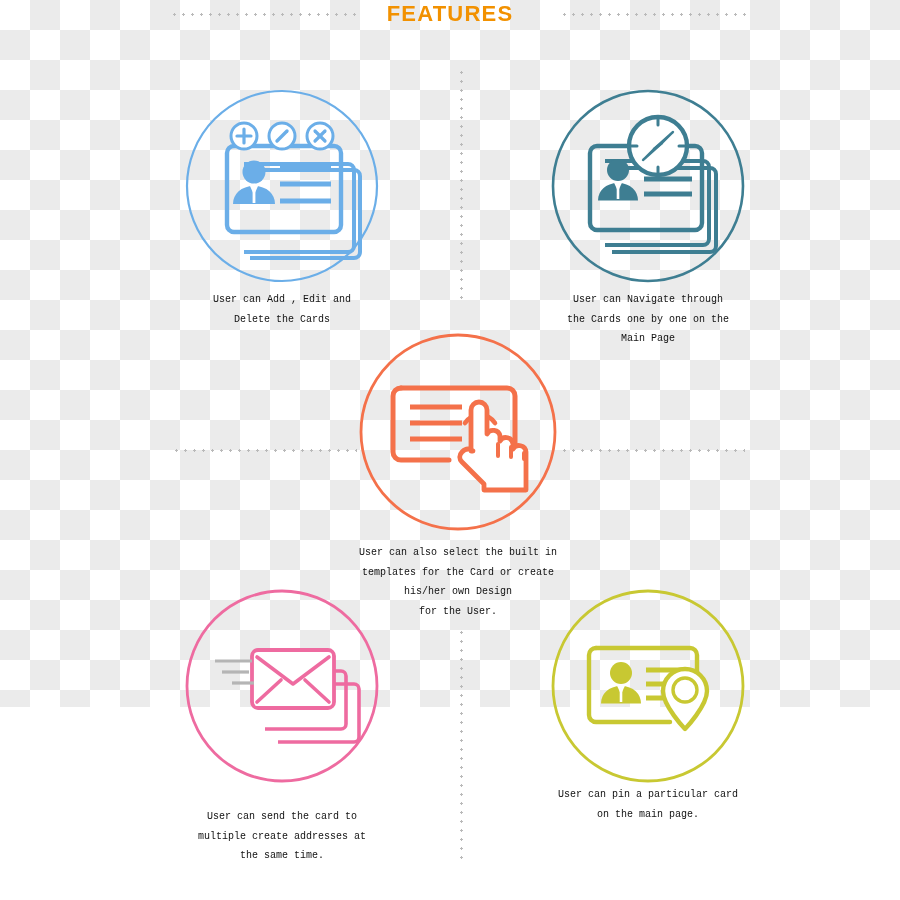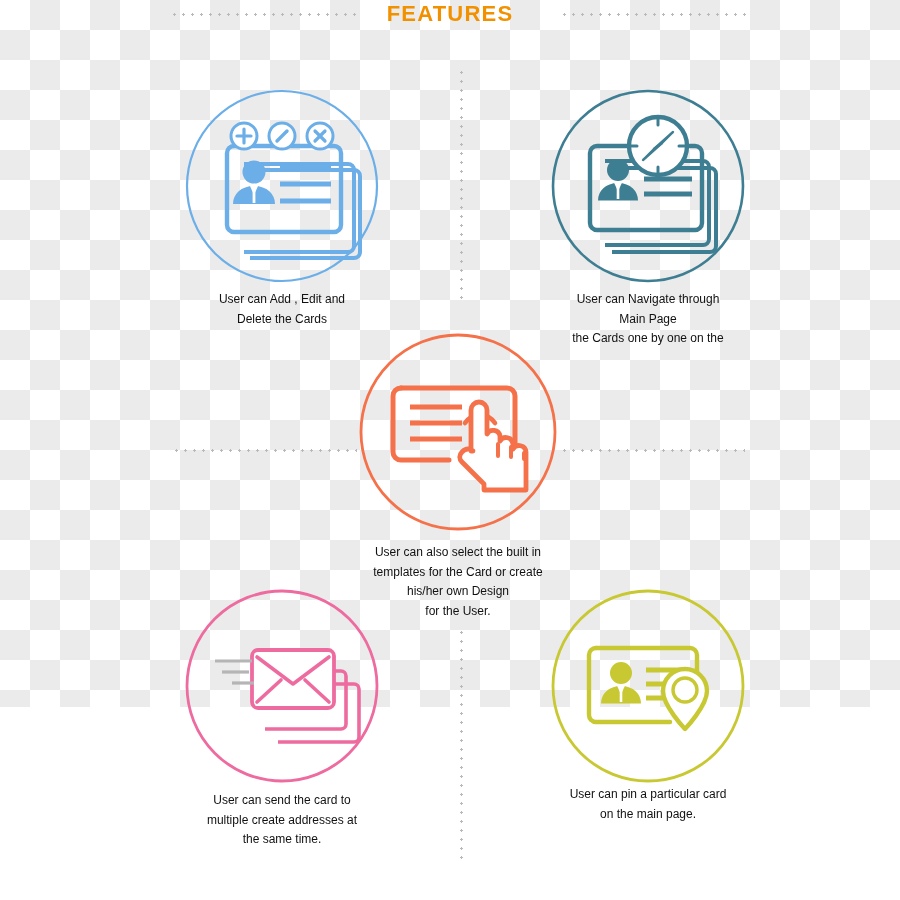--- a/index.html
+++ b/index.html
@@ -70,39 +70,39 @@
     margin: 0 auto;
   }
   .circle-wrap svg {
     display: block;
     width: 196px;
     height: 196px;
     overflow: visible;
   }
   .caption {
     margin-top: 6px;
-    font-size: 12px;
+    font-size: 10px;
     line-height: 19.5px;
     color: #111111;
-    font-family: Liberation Sans, sans-serif;
+    font-family: Liberation Mono, monospace;
   }
   .caption div { white-space: nowrap; }
 
   
   #node-add      { left: 152px; top: 88px;  }
   #node-navigate { left: 518px; top: 88px;  }
   #node-template { left: 330px; top: 331px; width: 256px; }
   #node-email    { left: 152px; top: 588px; }
   #node-pin      { left: 518px; top: 588px; }
 
   #node-template .circle-wrap { width: 202px; height: 202px; }
   #node-template .circle-wrap svg { width: 202px; height: 202px; }
   #node-template .caption { margin-top: 10px; }
   #node-navigate .caption { }
-  #node-email .caption { margin-top: 7px; }
+  #node-email .caption { margin-top: 23px; }
   #node-pin .caption { margin-top: 1px; }
 </style>
 </head>
 <body>
 
 <div id="canvas">
 
   <div id="title">FEATURES</div>
 
   <div class="dot-h" style="left:170px; top:13px; width:190px;"></div>
@@ -187,22 +187,22 @@
           <line x1="129" y1="58" x2="135" y2="58"></line>
         </g>
 
         <path d="M123 44 L104 61 L93 72 L112 55 Z" fill="#3E7E92"></path>
         <path d="M123 44 L112 55 L104 61 Z" fill="#ffffff" stroke="#3E7E92" stroke-width="2.4" stroke-linejoin="round"></path>
         <path d="M93 72 L104 61 L112 55 Z" fill="#3E7E92" stroke="#3E7E92" stroke-width="2.4" stroke-linejoin="round"></path>
       </svg>
     </div>
     <div class="caption">
       <div>User can Navigate through</div>
+      <div>the Cards one by one on the</div>
       <div>Main Page</div>
-      <div>the Cards one by one on the</div>
     </div>
   </div>
 
   <div class="node" id="node-template">
     <div class="circle-wrap">
       <svg viewBox="0 0 202 202" xmlns="http://www.w3.org/2000/svg">
         <circle cx="101" cy="101" r="97" fill="none" stroke="#F4714A" stroke-width="2.8"></circle>
 
         <path d="M44 57 h106 a8 8 0 0 1 8 8 v54" fill="none" stroke="#F4714A" stroke-width="5" stroke-linecap="round"></path>
         <path d="M44 57 a8 8 0 0 0 -8 8 v56 a8 8 0 0 0 8 8 h48" fill="none" stroke="#F4714A" stroke-width="5" stroke-linecap="round"></path>

